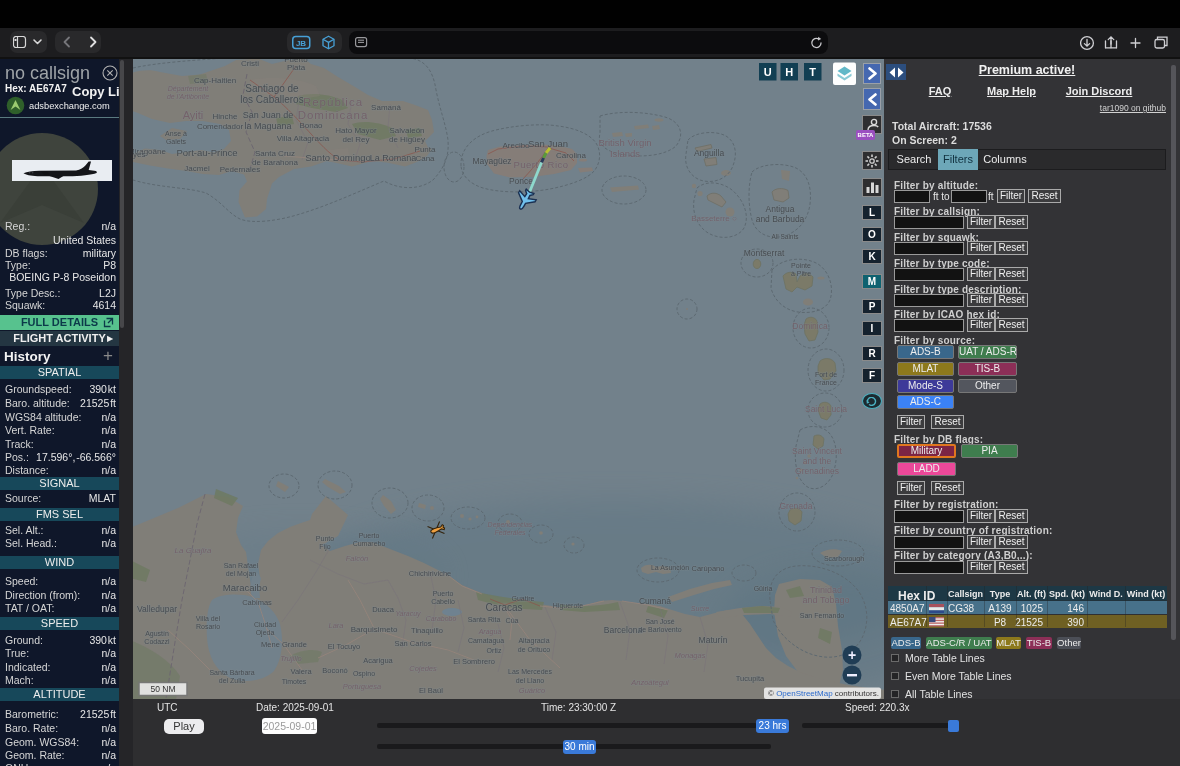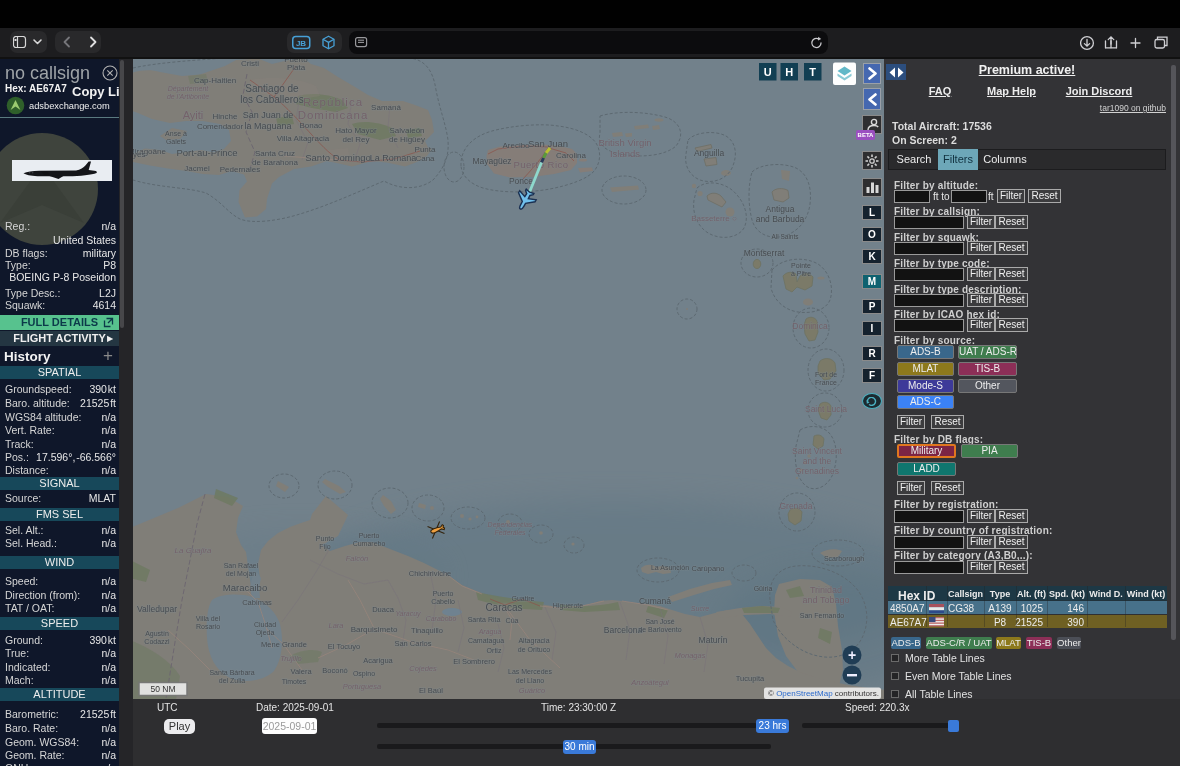--- a/index.html
+++ b/index.html
@@ -701,21 +701,21 @@
  <div class="src" style="left:13px;top:303px;width:57px;background:#8d791c">MLAT</div>
  <div class="src" style="left:74px;top:303px;width:59px;background:#8c2f57">TIS-B</div>
  <div class="src" style="left:13px;top:319.5px;width:57px;background:#3d3a99">Mode-S</div>
  <div class="src" style="left:74px;top:319.5px;width:59px;background:#53565e">Other</div>
  <div class="src" style="left:13px;top:336px;width:57px;background:#3b82f6">ADS-C</div>
  <div class="btn" style="left:13px;top:356px;width:28px;height:14px;line-height:12px">Filter</div>
  <div class="btn" style="left:47px;top:356px;width:33px;height:14px;line-height:12px">Reset</div>
  <div class="fl" style="left:10px;top:374.5px">Filter by DB flags:</div>
  <div class="src" style="left:13px;top:385px;width:59px;background:#7c2444;border:2px solid #e0761f;line-height:10px">Military</div>
  <div class="src" style="left:77px;top:385px;width:57px;background:#3f7d4e">PIA</div>
- <div class="src" style="left:13px;top:402.5px;width:59px;background:#0f766e">LADD</div>
+ <div class="src" style="left:13px;top:402.5px;width:59px;background:#ec4899">LADD</div>
  <div class="btn" style="left:13px;top:422px;width:28px;height:14px;line-height:12px">Filter</div>
  <div class="btn" style="left:47px;top:422px;width:33px;height:14px;line-height:12px">Reset</div>
  <div class="fl" style="left:10px;top:439.5px">Filter by registration:</div>
  <div class="inp" style="left:10px;top:450.5px;width:70px"></div>
  <div class="btn" style="left:83px;top:449.5px;width:28px;height:14px;line-height:12px">Filter</div>
  <div class="btn" style="left:111px;top:449.5px;width:33px;height:14px;line-height:12px">Reset</div>
  <div class="fl" style="left:10px;top:465.5px">Filter by country of registration:</div>
  <div class="inp" style="left:10px;top:476.5px;width:70px"></div>
  <div class="btn" style="left:83px;top:475.5px;width:28px;height:14px;line-height:12px">Filter</div>
  <div class="btn" style="left:111px;top:475.5px;width:33px;height:14px;line-height:12px">Reset</div>
@@ -780,21 +780,21 @@
  <div class="a" style="left:21px;top:628.5px;font-size:10.5px;color:#e2e2e2">All Table Lines</div>
 
  <div class="a" style="left:287px;top:6px;width:5px;height:575px;background:#55555a;border-radius:2px"></div>
 </div>
 
 <div class="a" id="bb" style="left:133px;top:699px;width:1047px;height:67px;background:#2e2e30">
  <div class="a" style="left:24px;top:3px;font-size:10px;color:#e4e4e4">UTC</div>
  <div class="a" style="left:123px;top:3px;font-size:10px;color:#e4e4e4">Date: 2025-09-01</div>
  <div class="a" style="left:408px;top:3px;font-size:10px;color:#e4e4e4">Time: 23:30:00 Z</div>
  <div class="a" style="left:712px;top:3px;font-size:10px;color:#e4e4e4">Speed: 220.3x</div>
- <div class="a" style="left:31px;top:20px;width:31px;height:15px;background:#ececee;border-radius:5px;color:#333;font-size:11px;text-align:center;line-height:15px">Play</div>
+ <div class="a" style="left:31px;top:20px;width:40px;height:15px;background:#ececee;border-radius:5px;color:#333;font-size:11px;text-align:center;line-height:15px">Play</div>
  <div class="a" style="left:129px;top:19px;width:55px;height:16px;background:#fdfdfd;border-radius:3px;color:#9a9a9a;font-size:10.5px;text-align:center;line-height:16px">2025-09-01</div>
  <div class="a" style="left:244px;top:24px;width:380px;height:5px;background:#1a1a1c;border-radius:2px"></div>
  <div class="a" style="left:623px;top:20px;width:33px;height:14px;background:#3a7ad9;border-radius:3px;color:#fff;font-size:10px;text-align:center;line-height:14px">23 hrs</div>
  <div class="a" style="left:669px;top:24px;width:155px;height:5px;background:#1a1a1c;border-radius:2px"></div>
  <div class="a" style="left:815px;top:21px;width:11px;height:12px;background:#3a7ad9;border-radius:2px"></div>
  <div class="a" style="left:244px;top:45px;width:394px;height:5px;background:#1a1a1c;border-radius:2px"></div>
  <div class="a" style="left:430px;top:41px;width:33px;height:14px;background:#3a7ad9;border-radius:3px;color:#fff;font-size:10px;text-align:center;line-height:14px">30 min</div>
 </div>
 
 </body></html>

